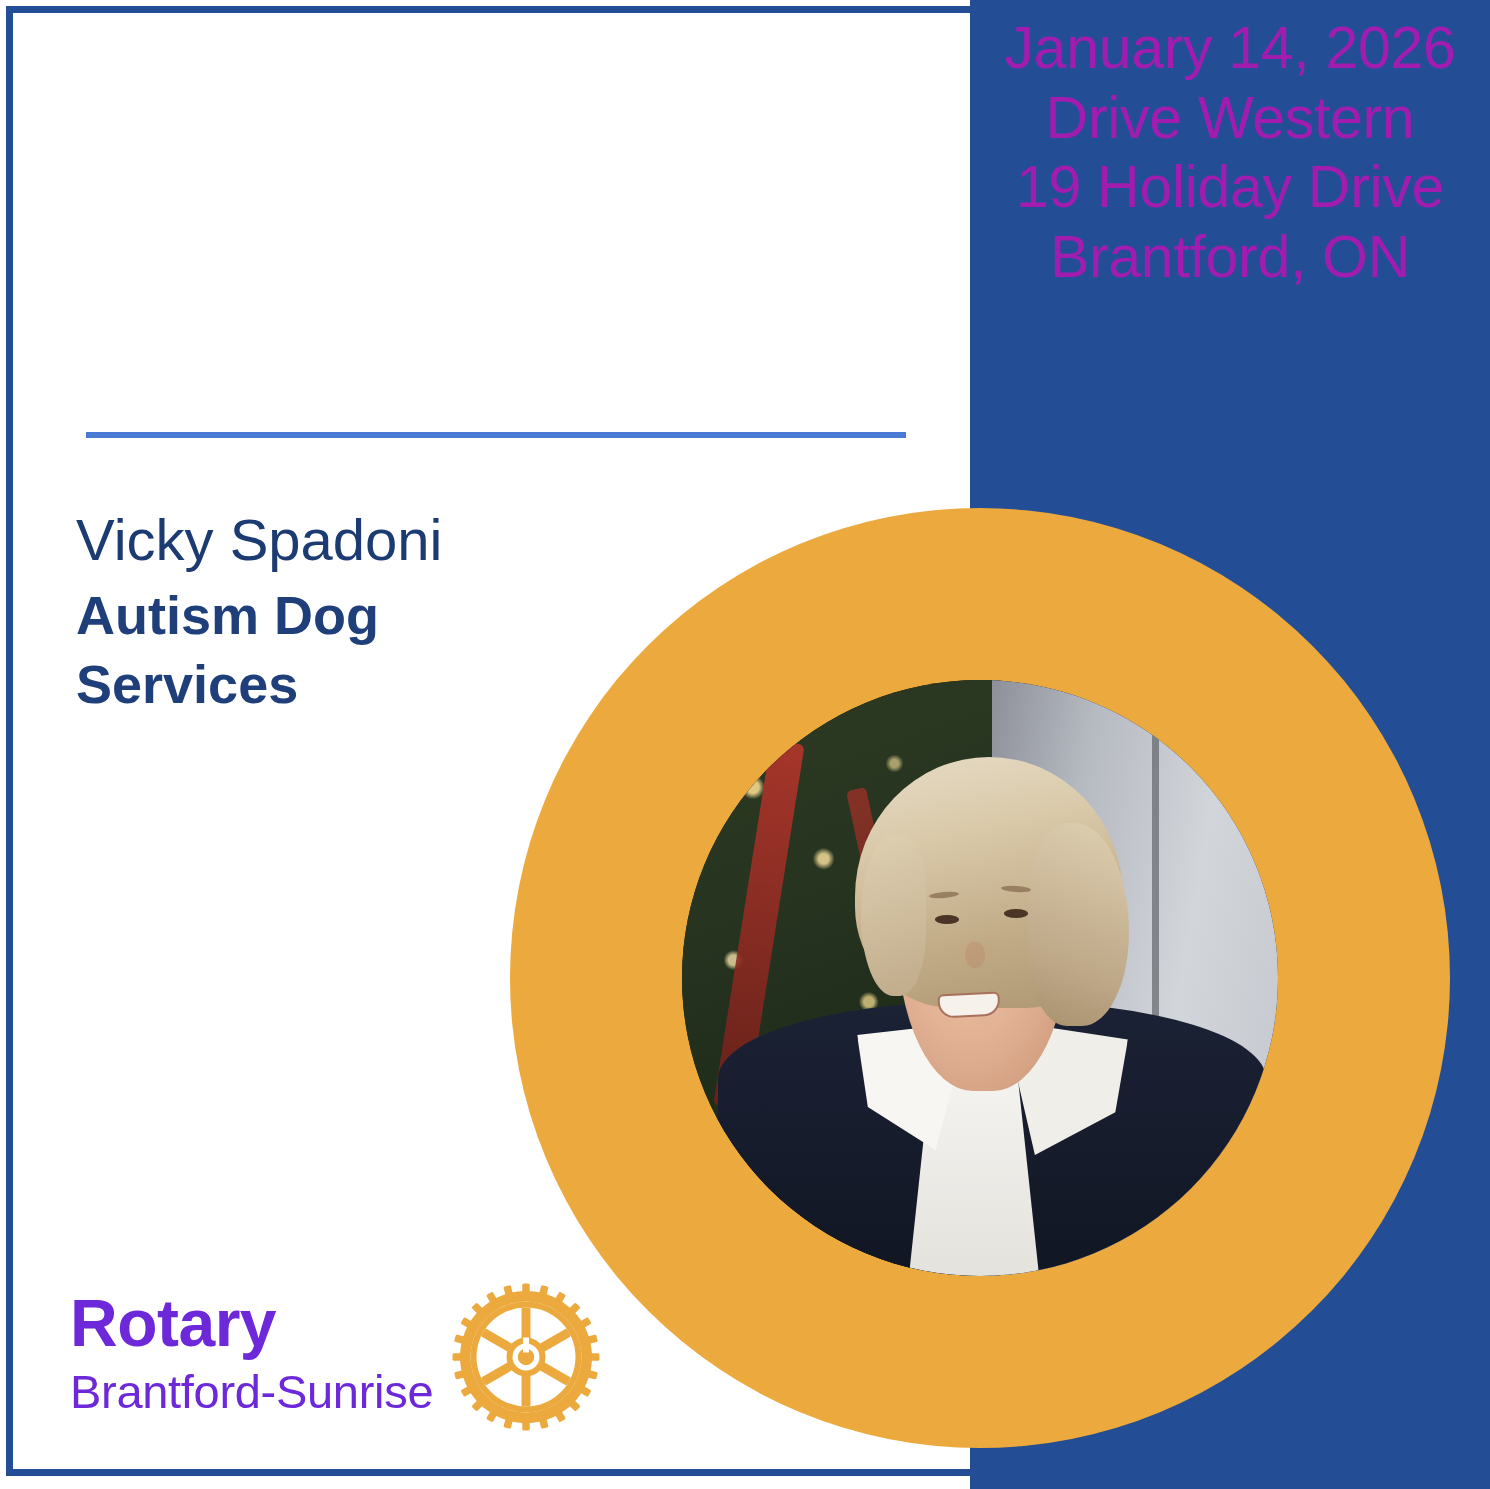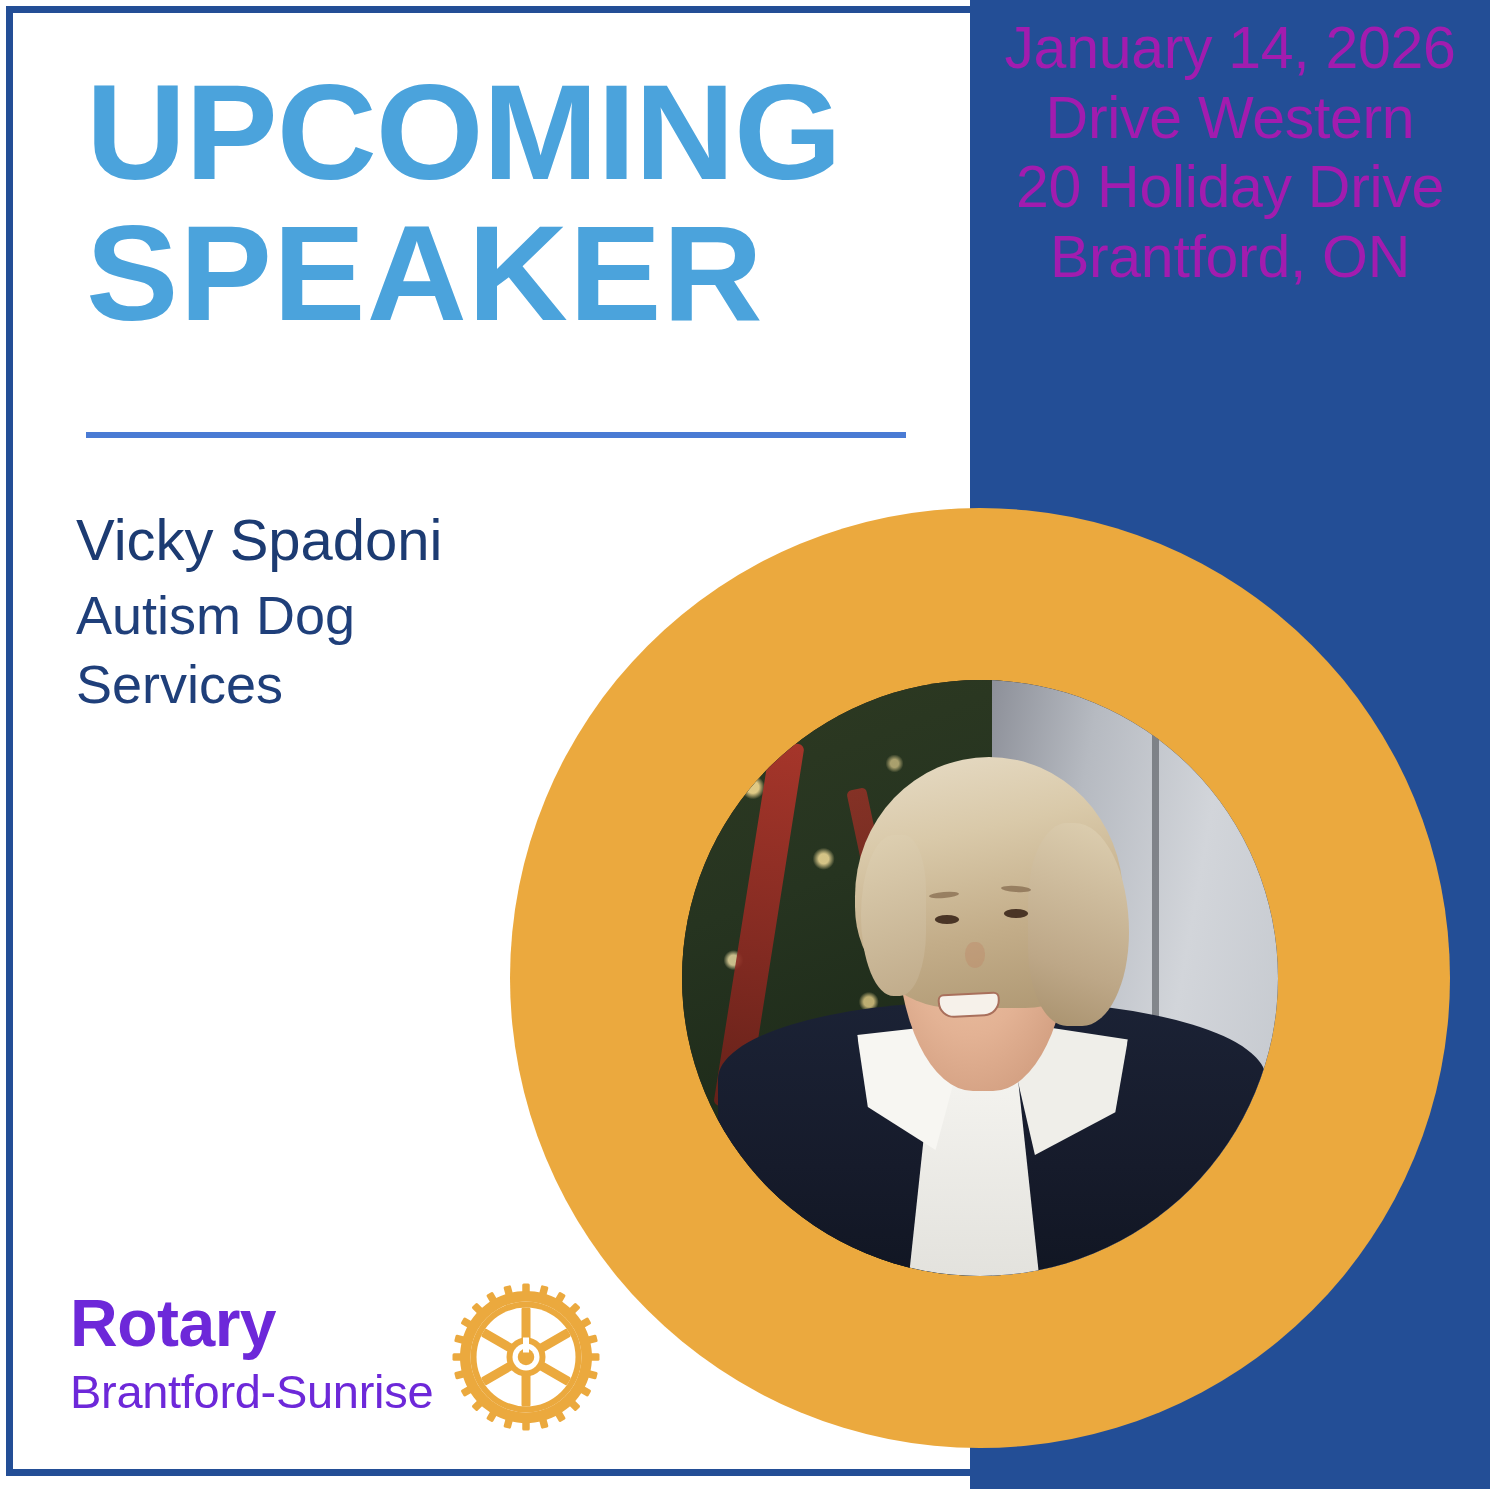--- a/index.html
+++ b/index.html
@@ -100,21 +100,21 @@
   }
   .speaker .name {
     font-size: 58px;
     font-weight: 400;
     line-height: 1.12;
     color: #1C3B72;
     white-space: nowrap;
   }
   .speaker .org {
     font-size: 54px;
-    font-weight: 400;
+    font-weight: 700;
     line-height: 1.28;
     color: #1F3F7A;
     margin-top: 8px;
     max-width: 350px;
   }
 
   
   .ring {
     position: absolute;
     left: 510px;
@@ -341,28 +341,24 @@
 </head>
 <body>
 
 <div id="poster">
 
   <div class="right-panel"></div>
 
   <div class="panel-text">
     <div>January 14, 2026</div>
     <div>Drive Western</div>
-    <div>20 Holiday Drive</div>
+    <div>19 Holiday Drive</div>
     <div>Brantford, ON</div>
   </div>
 
-  <div class="headline">
-    <div class="line line1">UPCOMING</div>
-    <div class="line line2">SPEAKER</div>
-  </div>
 
   <div class="divider"></div>
 
   <div class="speaker">
     <div class="name">Vicky Spadoni</div>
     <div class="org">Autism Dog Services</div>
   </div>
 
   <div class="ring"></div>
 

